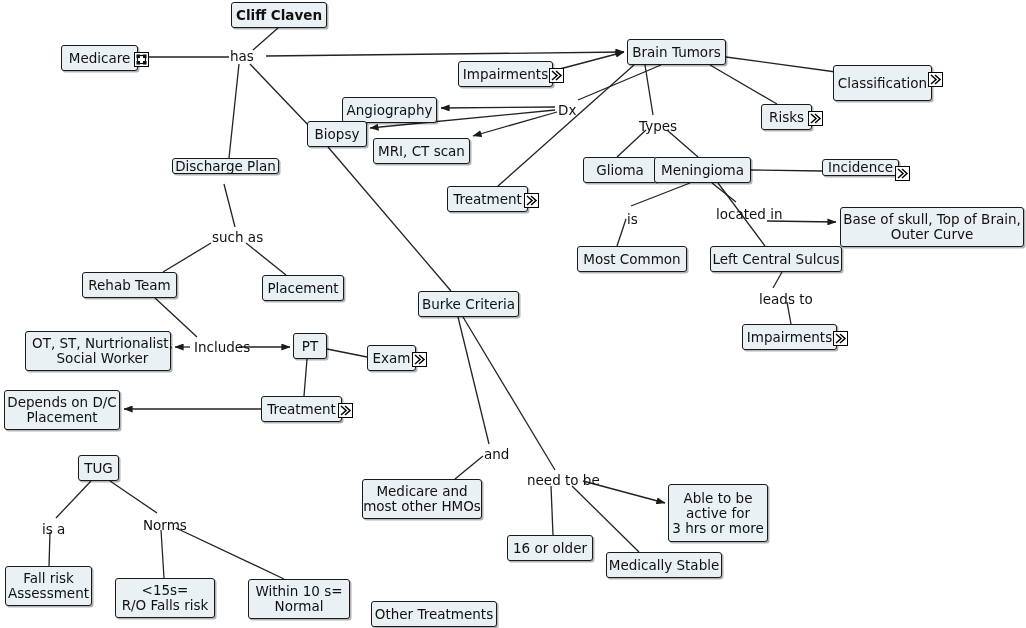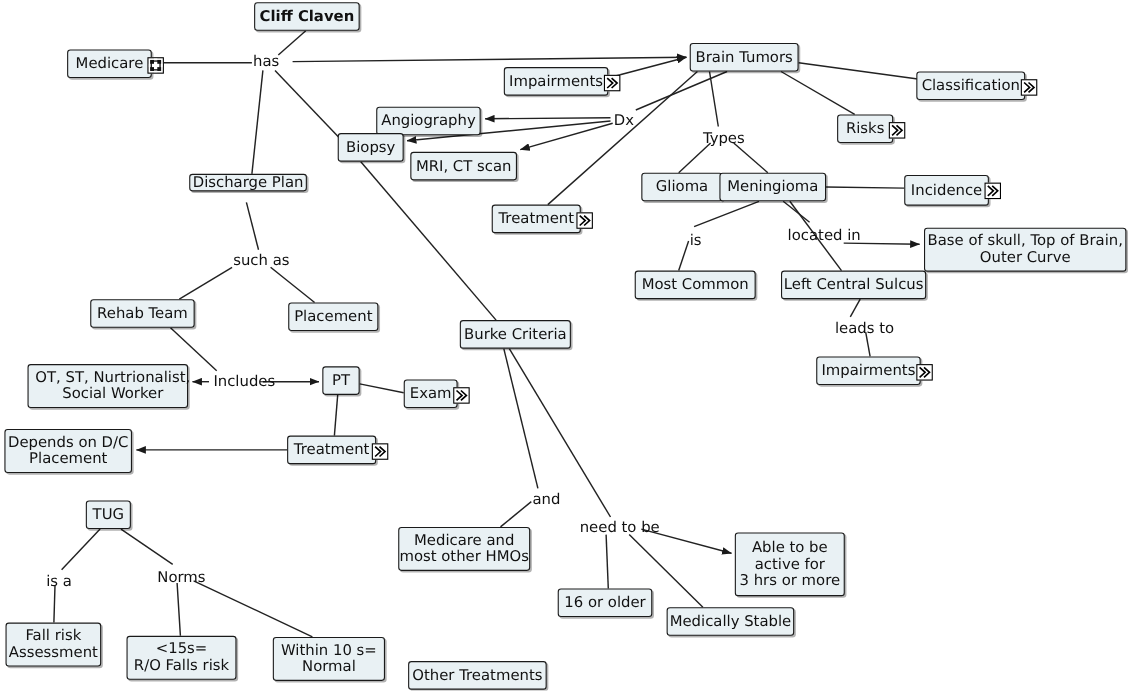--- a/index.html
+++ b/index.html
@@ -133,21 +133,21 @@
         </svg>
       </div>
       <div class="node" style="left: 627px; top: 39px; width: 99px; height: 26px;"><span>Brain Tumors</span></div>
       <div class="node" style="left: 458px; top: 61px; width: 95px; height: 26px;"><span>Impairments</span></div>
       <div class="chev" style="left: 549px; top: 67.5px;">
         <svg width="13" height="13" viewBox="0 0 13 13">
           <path d="M2 2 L7 6.5 L2 11" fill="none" stroke="#000" stroke-width="1.5"></path>
           <path d="M6 2 L11 6.5 L6 11" fill="none" stroke="#000" stroke-width="1.5"></path>
         </svg>
       </div>
-      <div class="node" style="left: 833px; top: 65px; width: 99px; height: 26px;"><span>Classification</span></div>
+      <div class="node" style="left: 833px; top: 65px; width: 99px; height: 36px;"><span>Classification</span></div>
       <div class="chev" style="left: 928px; top: 71.5px;">
         <svg width="13" height="13" viewBox="0 0 13 13">
           <path d="M2 2 L7 6.5 L2 11" fill="none" stroke="#000" stroke-width="1.5"></path>
           <path d="M6 2 L11 6.5 L6 11" fill="none" stroke="#000" stroke-width="1.5"></path>
         </svg>
       </div>
       <div class="node" style="left: 761px; top: 104px; width: 51px; height: 26px;"><span>Risks</span></div>
       <div class="chev" style="left: 808px; top: 110.5px;">
         <svg width="13" height="13" viewBox="0 0 13 13">
           <path d="M2 2 L7 6.5 L2 11" fill="none" stroke="#000" stroke-width="1.5"></path>
@@ -159,21 +159,21 @@
       <div class="node" style="left: 373px; top: 138px; width: 97px; height: 26px;"><span>MRI, CT scan</span></div>
       <div class="node" style="left: 447px; top: 186px; width: 81px; height: 26px;"><span>Treatment</span></div>
       <div class="chev" style="left: 524px; top: 192.5px;">
         <svg width="13" height="13" viewBox="0 0 13 13">
           <path d="M2 2 L7 6.5 L2 11" fill="none" stroke="#000" stroke-width="1.5"></path>
           <path d="M6 2 L11 6.5 L6 11" fill="none" stroke="#000" stroke-width="1.5"></path>
         </svg>
       </div>
       <div class="node" style="left: 583px; top: 157px; width: 74px; height: 26px;"><span>Glioma</span></div>
       <div class="node" style="left: 654px; top: 157px; width: 97px; height: 26px;"><span>Meningioma</span></div>
-      <div class="node" style="left: 822px; top: 159px; width: 77px; height: 28px;"><span>Incidence</span></div>
+      <div class="node" style="left: 822px; top: 159px; width: 77px; height: 17px;"><span>Incidence</span></div>
       <div class="chev" style="left: 895px; top: 165.5px;">
         <svg width="13" height="13" viewBox="0 0 13 13">
           <path d="M2 2 L7 6.5 L2 11" fill="none" stroke="#000" stroke-width="1.5"></path>
           <path d="M6 2 L11 6.5 L6 11" fill="none" stroke="#000" stroke-width="1.5"></path>
         </svg>
       </div>
       <div class="node" style="left: 840px; top: 207px; width: 184px; height: 40px;"><span>Base of skull, Top of Brain,
 Outer Curve</span></div>
       <div class="node" style="left: 577px; top: 246px; width: 110px; height: 26px;"><span>Most Common</span></div>
       <div class="node" style="left: 710px; top: 246px; width: 132px; height: 26px;"><span>Left Central Sulcus</span></div>

